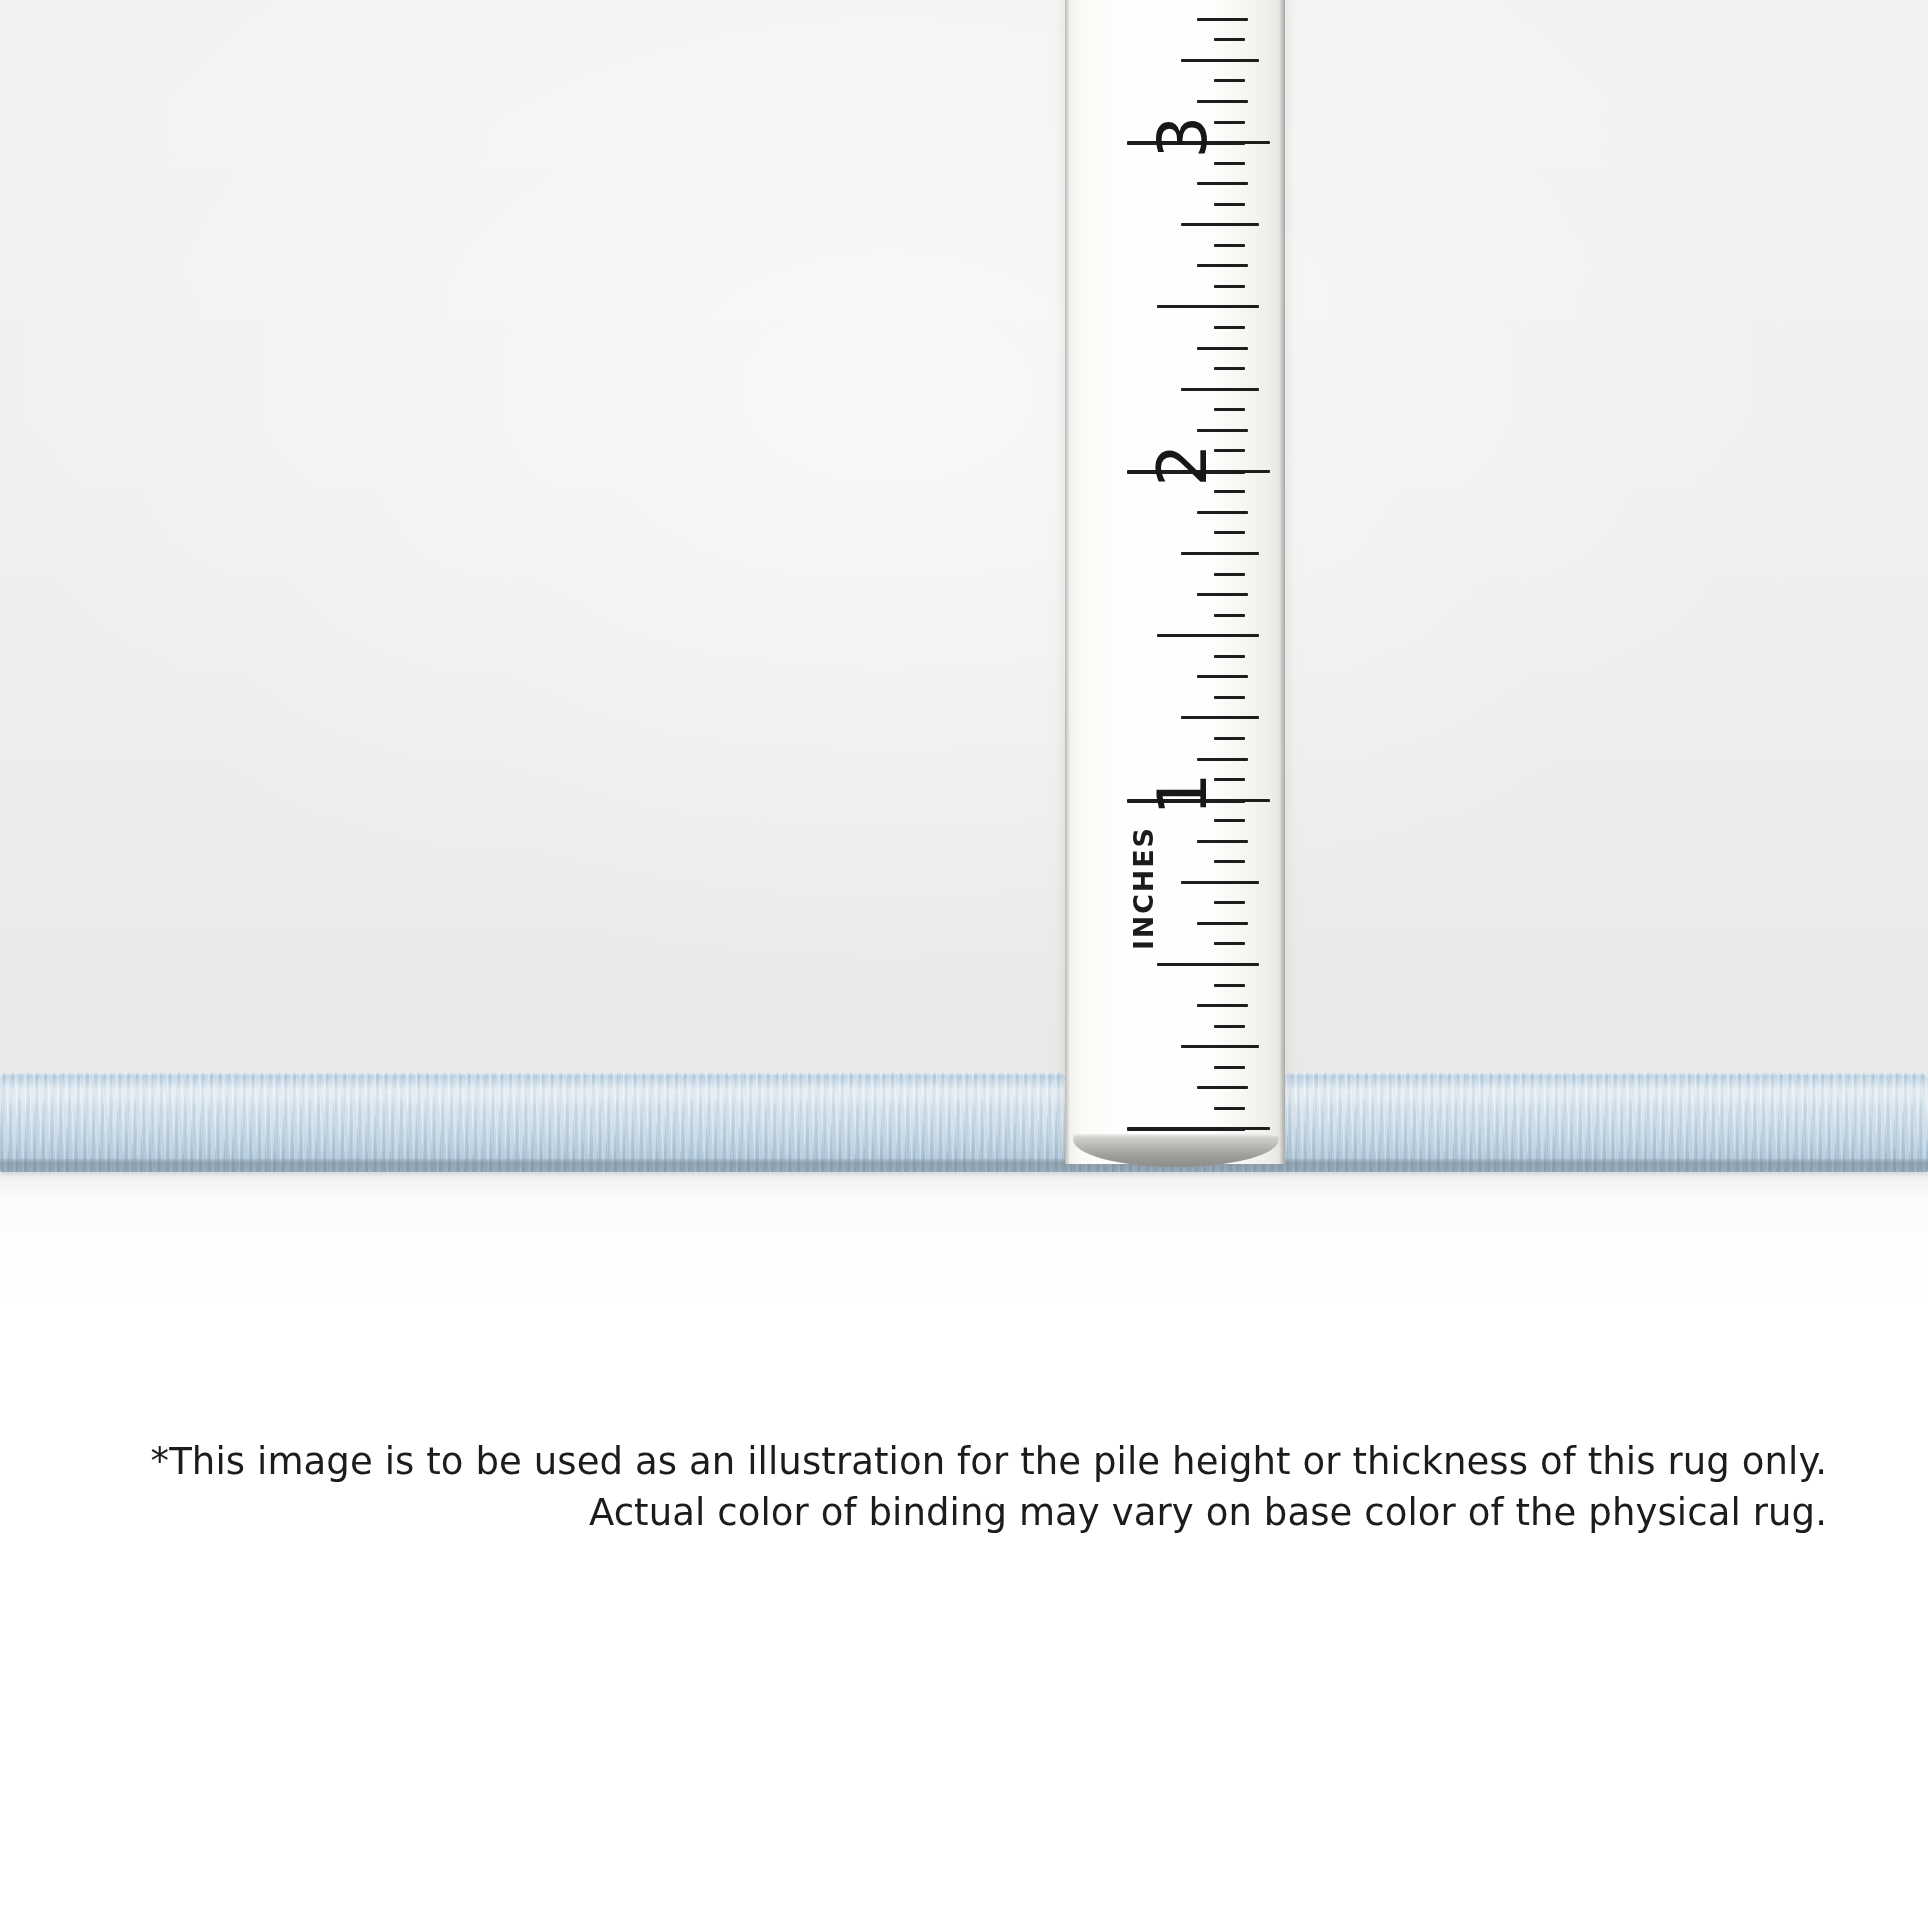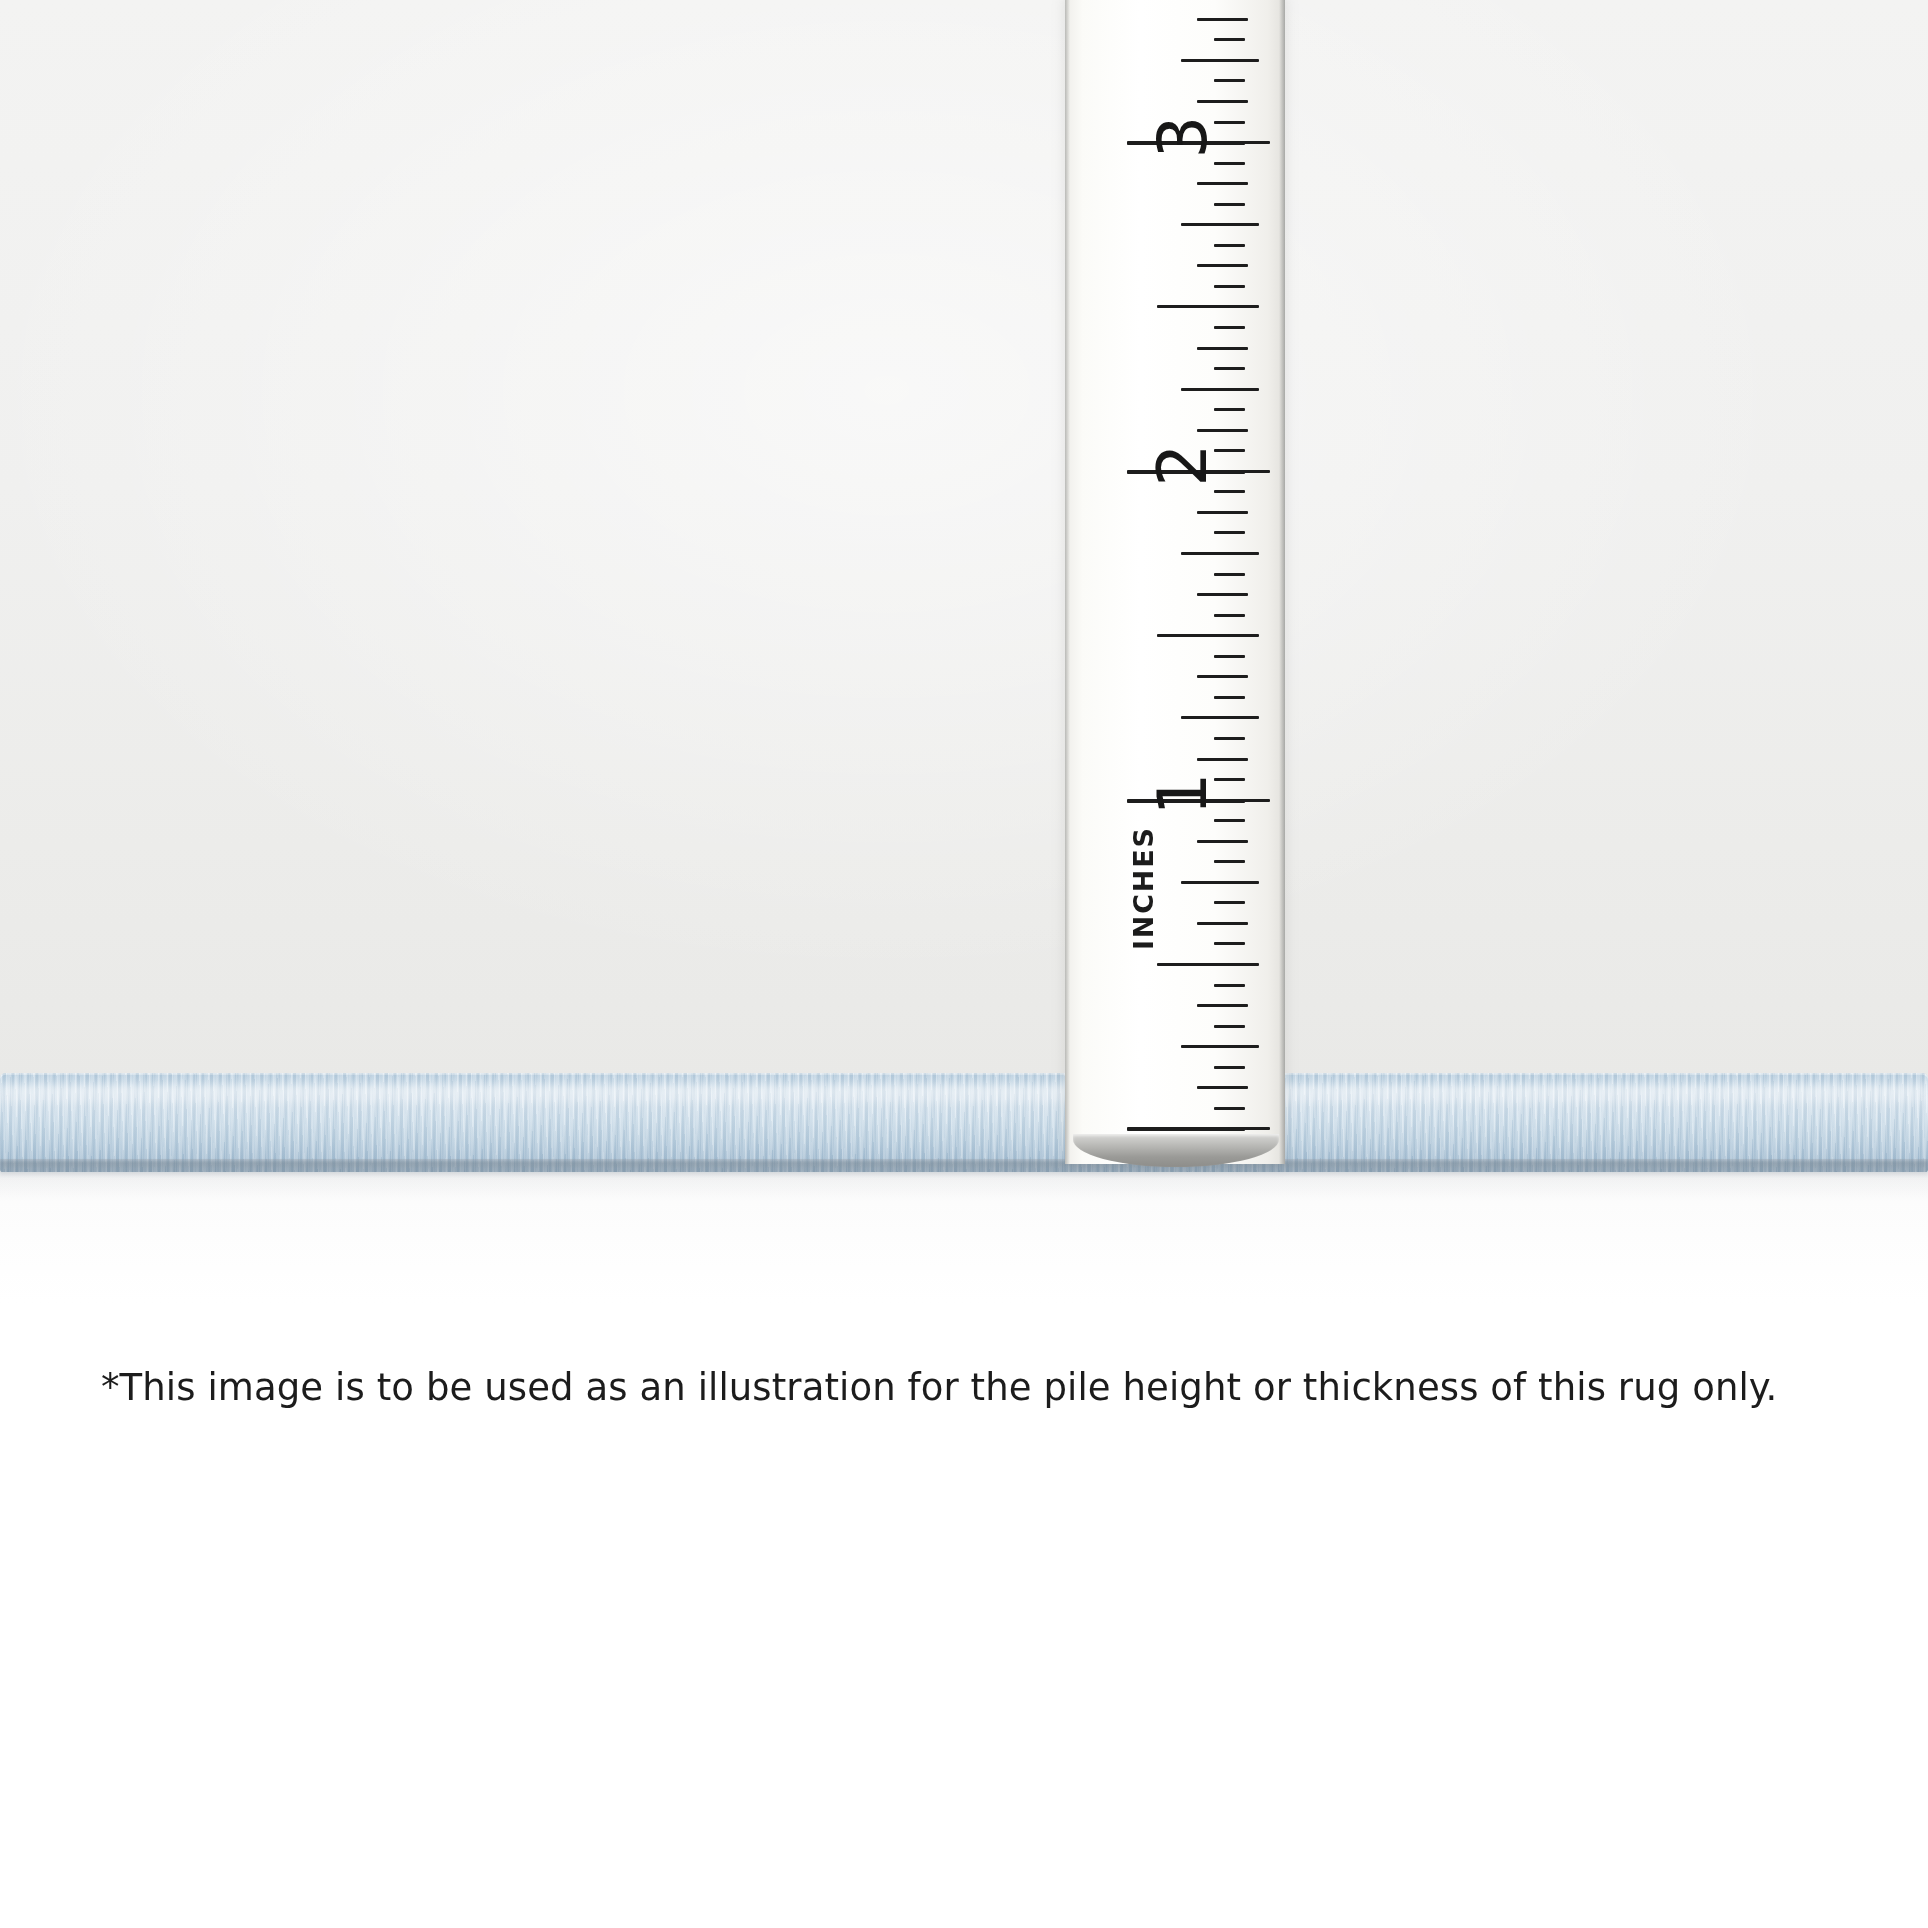--- a/index.html
+++ b/index.html
@@ -221,23 +221,23 @@
     color: #1c1c1c;
     transform: rotate(-90deg);
     transform-origin: left top;
     white-space: nowrap;
   }
 
   
   .caption {
     position: absolute;
     left: 0;
-    top: 1362px;
-    width: 1928px;
-    text-align: left;
+    top: 1436px;
+    width: 1928px;
+    text-align: right;
     color: #1c1c1c;
     font-family: "DejaVu Sans", sans-serif;
     font-size: 37px;
     line-height: 1.38;
     letter-spacing: 0.1px;
     padding: 0 101px;
     box-sizing: border-box;
   }
   .caption .line { display: block; }
 </style>
@@ -354,16 +354,17 @@
         <div class="ruler-number" style="top: 764px;">1</div>
         <div class="ruler-number" style="top: 435px;">2</div>
         <div class="ruler-number" style="top: 107px;">3</div>
       </div>
   </div>
   <div class="ruler-tip"></div>
   <div class="ruler-unit-label">INCHES</div>
 
   <div class="caption">
     <span class="line">*This image is to be used as an illustration for the pile height or thickness of this rug only.</span>
+    <span class="line">Actual color of binding may vary on base color of the physical rug.</span>
   </div>
 
 </div>
 
 
 </body></html>

